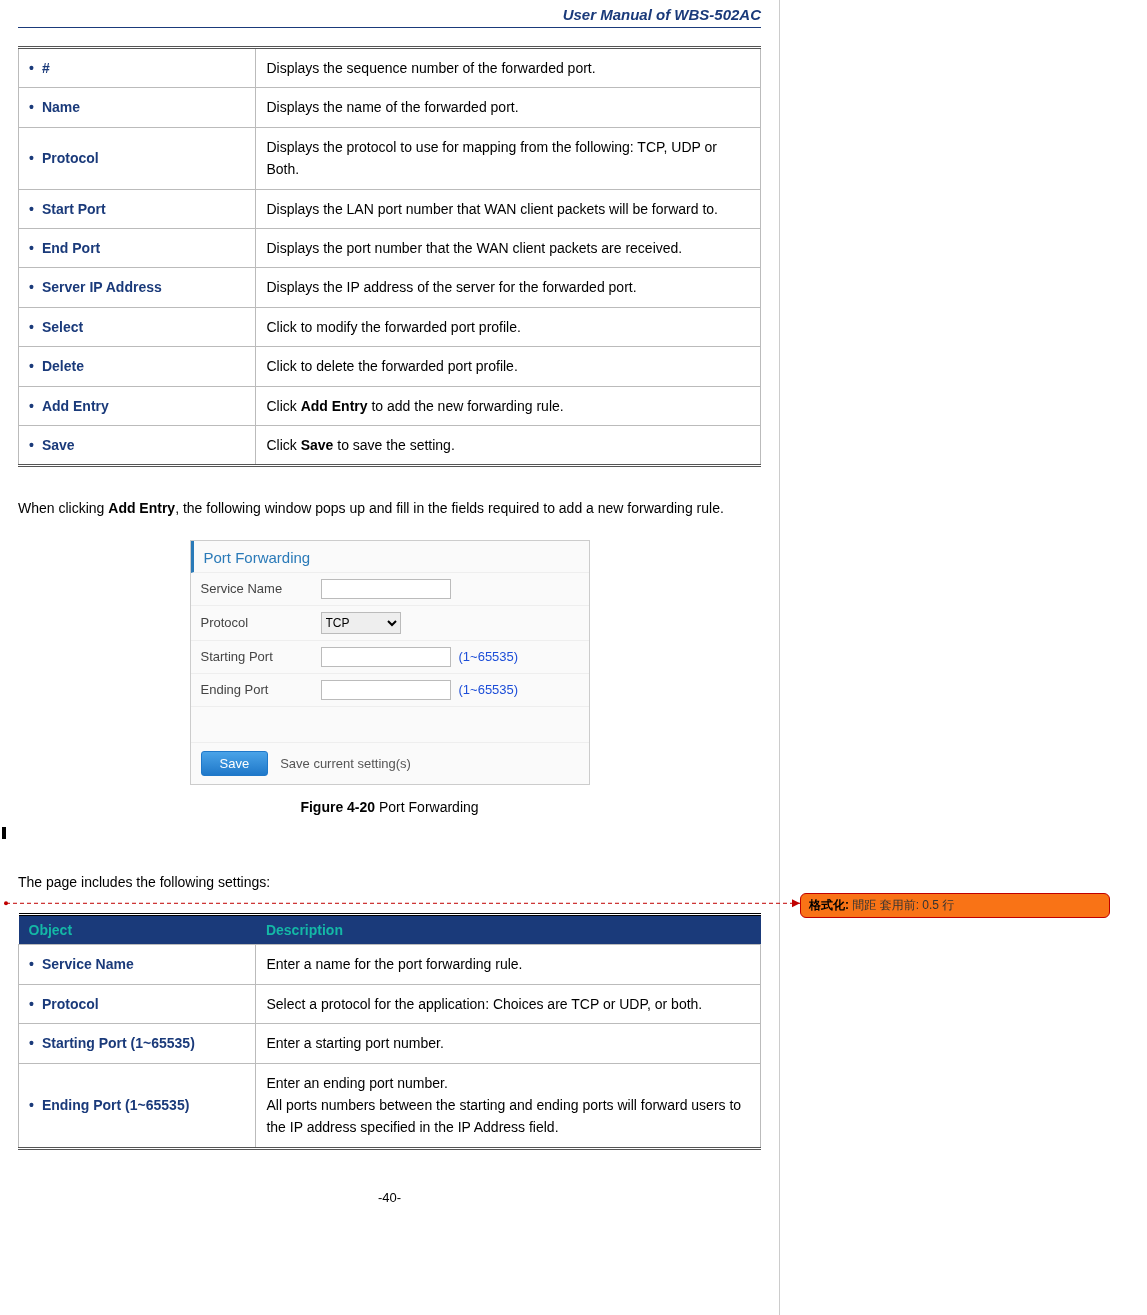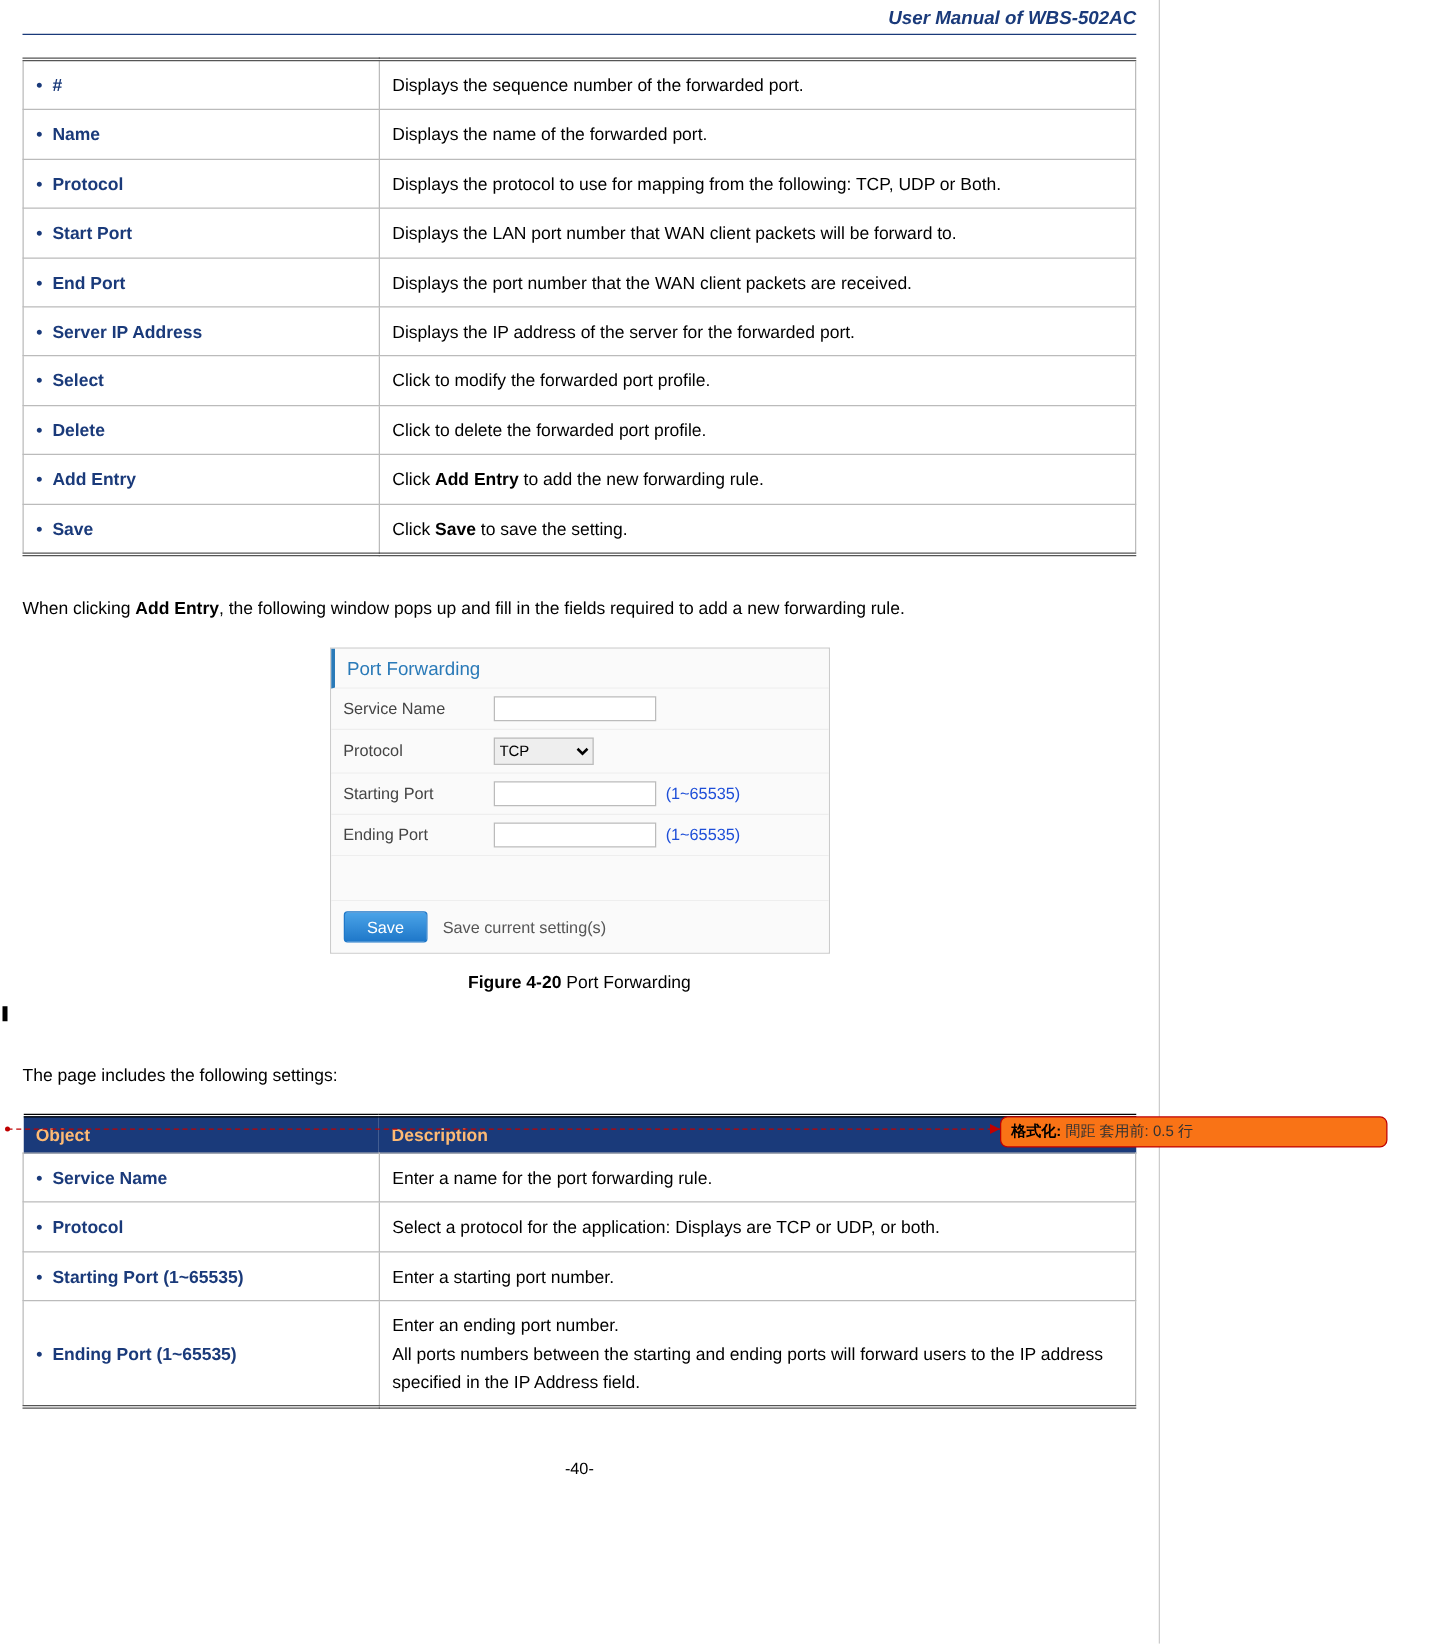--- a/index.html
+++ b/index.html
@@ -5,21 +5,21 @@
   * { box-sizing: border-box; margin: 0; padding: 0; }
   body {
     font-family: Arial, Helvetica, sans-serif;
     font-size: 14px;
     color: #000;
     background: #fff;
     width: 1147px;
   }
   .page {
     position: relative;
-    width: 928px;
+    width: 780px;
     padding: 0 18px 30px 18px;
     border-right: 1px solid #ccc;
     min-height: 1315px;
   }
   .header-title {
     text-align: right;
     font-weight: bold;
     font-style: italic;
     color: #1a3a7a;
     font-size: 15px;
@@ -29,21 +29,21 @@
     border-top: 1px solid #1a3a7a;
     margin-bottom: 18px;
   }
   .settings-table {
     width: 100%;
     border-collapse: collapse;
     margin-bottom: 28px;
   }
   .settings-table thead th {
     background: #1a3a7a;
-    color: #fdba74;
+    color: #14b8a6;
     font-weight: bold;
     text-align: left;
     padding: 6px 10px;
     font-size: 14px;
   }
   .settings-table td {
     border: 1px solid #bbb;
     padding: 8px 10px;
     vertical-align: middle;
     line-height: 1.6;
@@ -276,21 +276,21 @@
         <th>Description</th>
       </tr>
     </thead>
     <tbody id="tbody2">
         <tr>
           <td class="obj"><span class="bullet">•</span><span>Service Name</span></td>
           <td class="desc" style="white-space: pre-line;">Enter a name for the port forwarding rule.</td>
         </tr>
         <tr>
           <td class="obj"><span class="bullet">•</span><span>Protocol</span></td>
-          <td class="desc" style="white-space: pre-line;">Select a protocol for the application: Displays are TCP or UDP, or both.</td>
+          <td class="desc" style="white-space: pre-line;">Select a protocol for the application: Choices are TCP or UDP, or both.</td>
         </tr>
         <tr>
           <td class="obj"><span class="bullet">•</span><span>Starting Port (1~65535)</span></td>
           <td class="desc" style="white-space: pre-line;">Enter a starting port number.</td>
         </tr>
         <tr>
           <td class="obj"><span class="bullet">•</span><span>Ending Port (1~65535)</span></td>
           <td class="desc" style="white-space: pre-line;">Enter an ending port number.
 All  ports  numbers  between  the  starting  and  ending  ports  will  forward users to the IP address specified in the IP Address field.</td>
         </tr>

